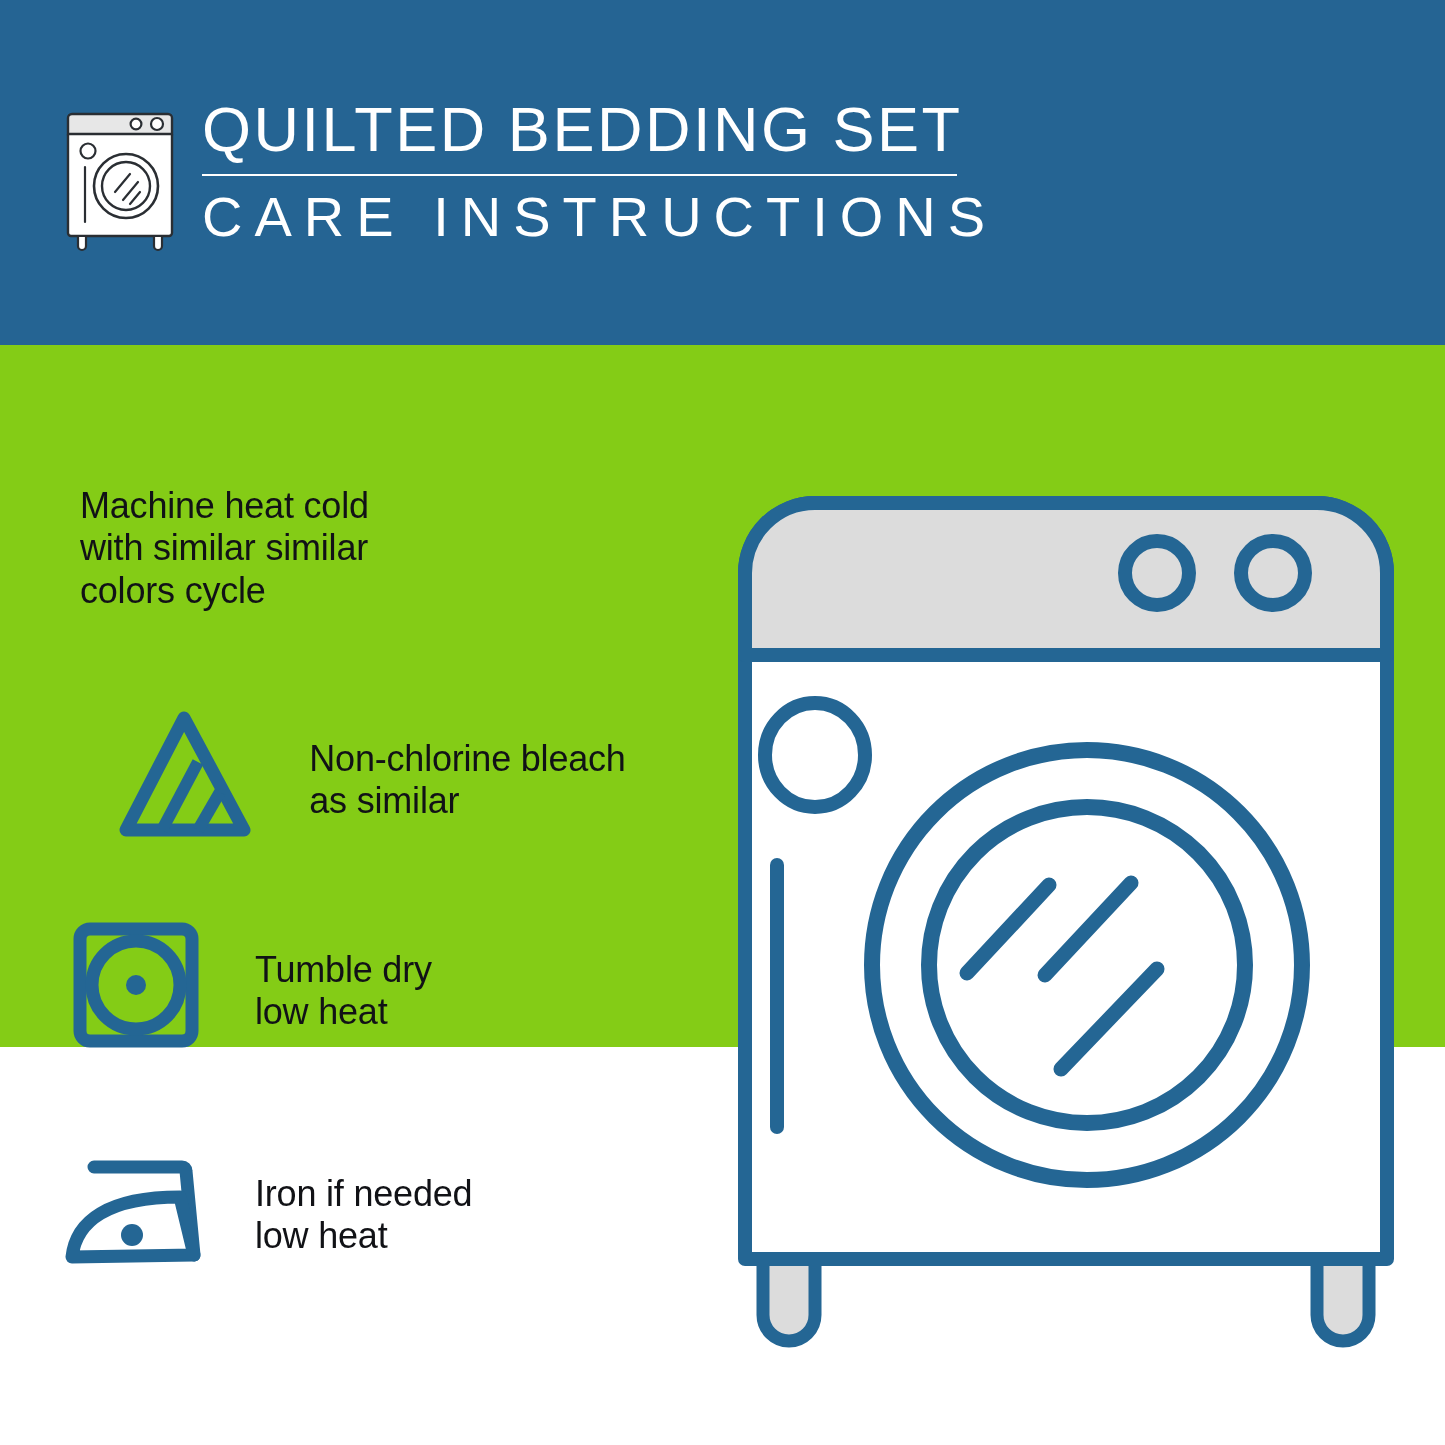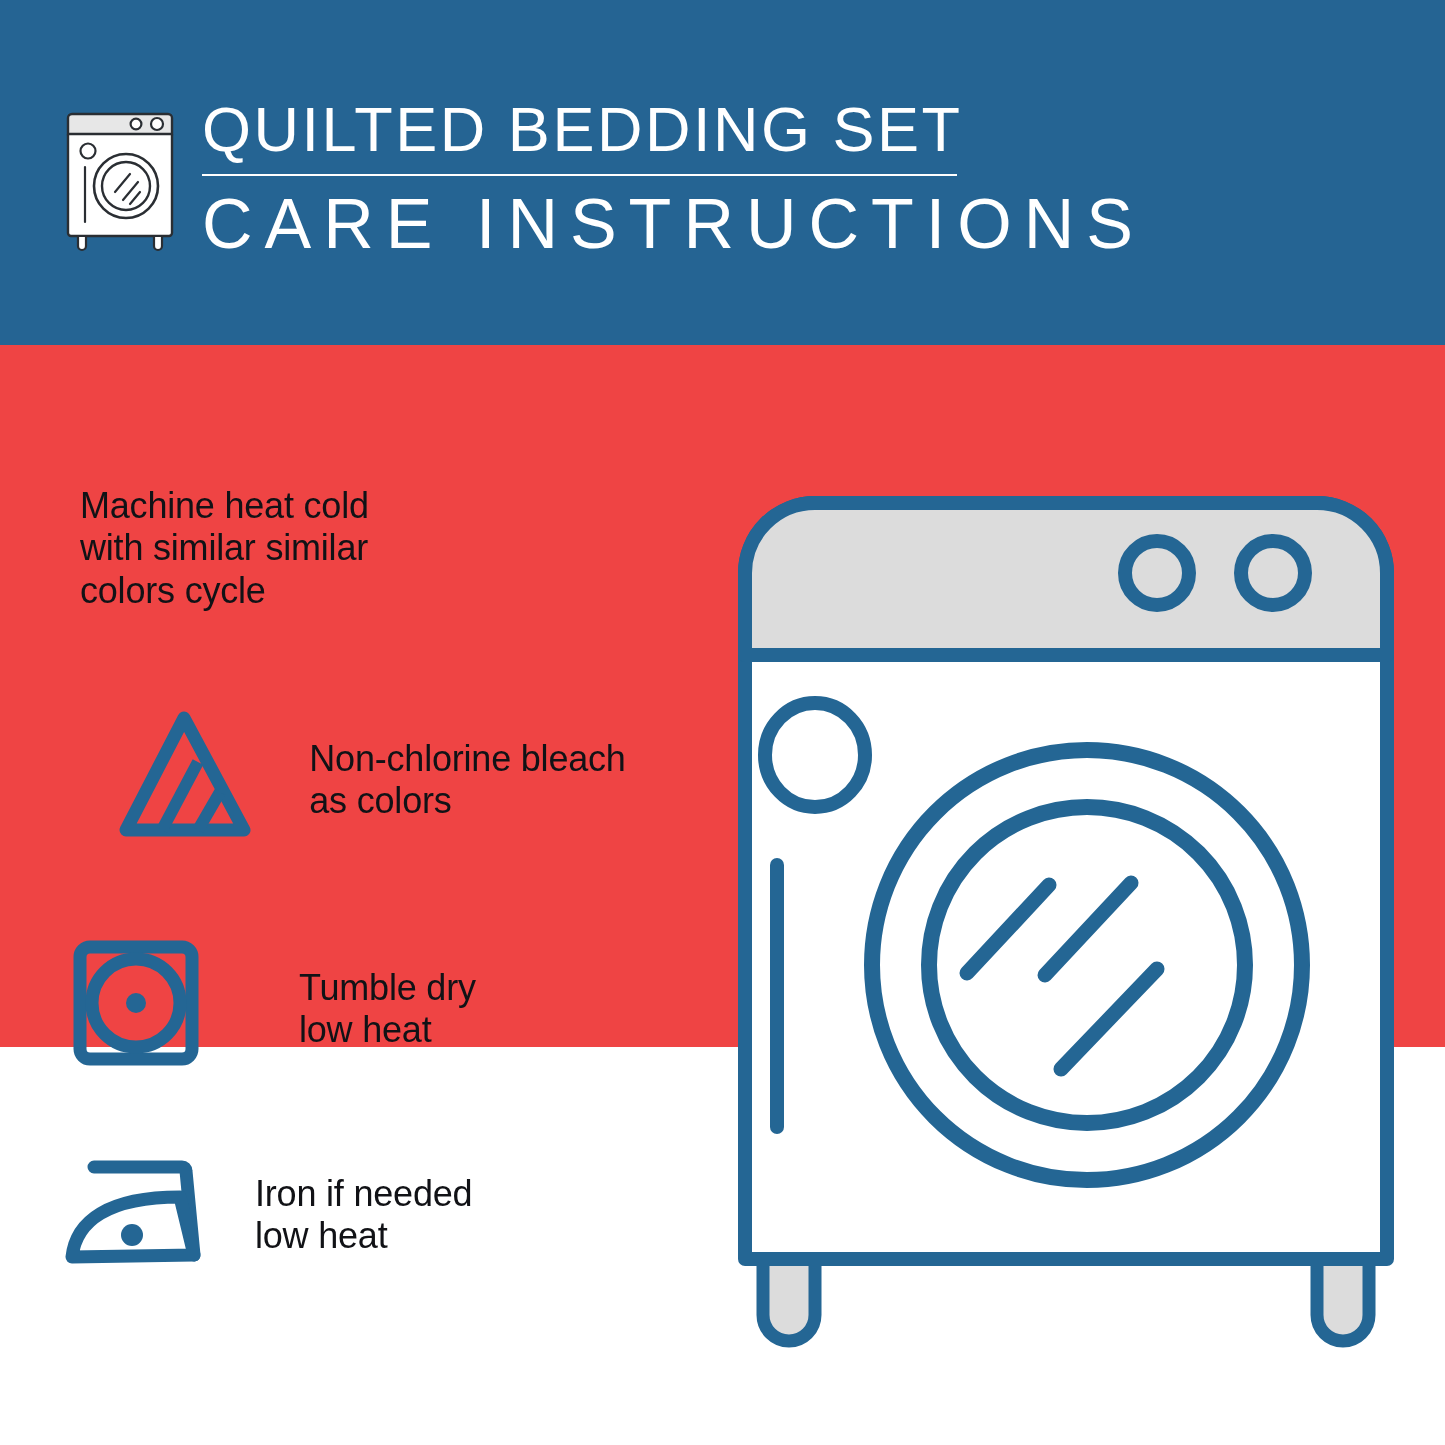--- a/index.html
+++ b/index.html
@@ -10,21 +10,21 @@
   body {
     width: 1445px;
     height: 1445px;
     font-family: "Liberation Sans", sans-serif;
     overflow: hidden;
   }
   .page {
     position: relative;
     width: 1445px;
     height: 1047px;
-    background: #ef4444;
+    background: #84cc16;
   }
 
   
   .header {
     position: absolute;
     left: 0;
     top: 0;
     width: 1445px;
     height: 345px;
     background: #256493;
@@ -61,21 +61,21 @@
   .title-divider {
     margin-top: 12px;
     margin-bottom: 10px;
     height: 2px;
     width: 755px;
     background: #ffffff;
   }
   .title-sub {
     color: #ffffff;
     font-family: "Liberation Sans", sans-serif;
-    font-size: 70px;
+    font-size: 56px;
     font-weight: 400;
     letter-spacing: 12px;
     line-height: 1.1;
     white-space: nowrap;
   }
 
   
   .instructions {
     position: absolute;
     left: 0;
@@ -86,21 +86,21 @@
   .instr-row {
     position: absolute;
     left: 60px;
     display: flex;
     flex-direction: row;
     align-items: center;
     width: 620px;
   }
   .instr-row.r0 { top: 140px; }
   .instr-row.r1 { top: 355px; justify-content: center; }
-  .instr-row.r2 { top: 584px; gap: 44px; }
+  .instr-row.r2 { top: 566px; }
   .instr-row.r3 { top: 790px; }
 
   .instr-icon {
     width: 175px;
     height: 160px;
     flex: 0 0 auto;
     display: flex;
     align-items: center;
     justify-content: center;
   }
@@ -183,21 +183,21 @@
     <div class="instr-row r1">
       <div class="instr-icon">
         <svg viewBox="0 0 175 160" xmlns="http://www.w3.org/2000/svg">
           <path d="M70 18 L130 130 L12 130 Z" fill="none" stroke="#246694" stroke-width="13" stroke-linejoin="round"></path>
           <line x1="48" y1="130" x2="84" y2="62" stroke="#246694" stroke-width="12" stroke-linecap="butt"></line>
           <line x1="84" y1="130" x2="106" y2="92" stroke="#246694" stroke-width="12" stroke-linecap="butt"></line>
         </svg>
       </div>
       <div class="instr-text">
         <span class="tline">Non-chlorine bleach</span>
-        <span class="tline">as colors</span>
+        <span class="tline">as similar</span>
       </div>
     </div>
 
     <div class="instr-row r2">
       <div class="instr-icon">
         <svg viewBox="0 0 175 160" xmlns="http://www.w3.org/2000/svg">
           <rect x="20" y="18" width="112" height="112" rx="10" fill="none" stroke="#246694" stroke-width="13"></rect>
           <circle cx="76" cy="74" r="44" fill="none" stroke="#246694" stroke-width="13"></circle>
           <circle cx="76" cy="74" r="10" fill="#246694"></circle>
         </svg>

